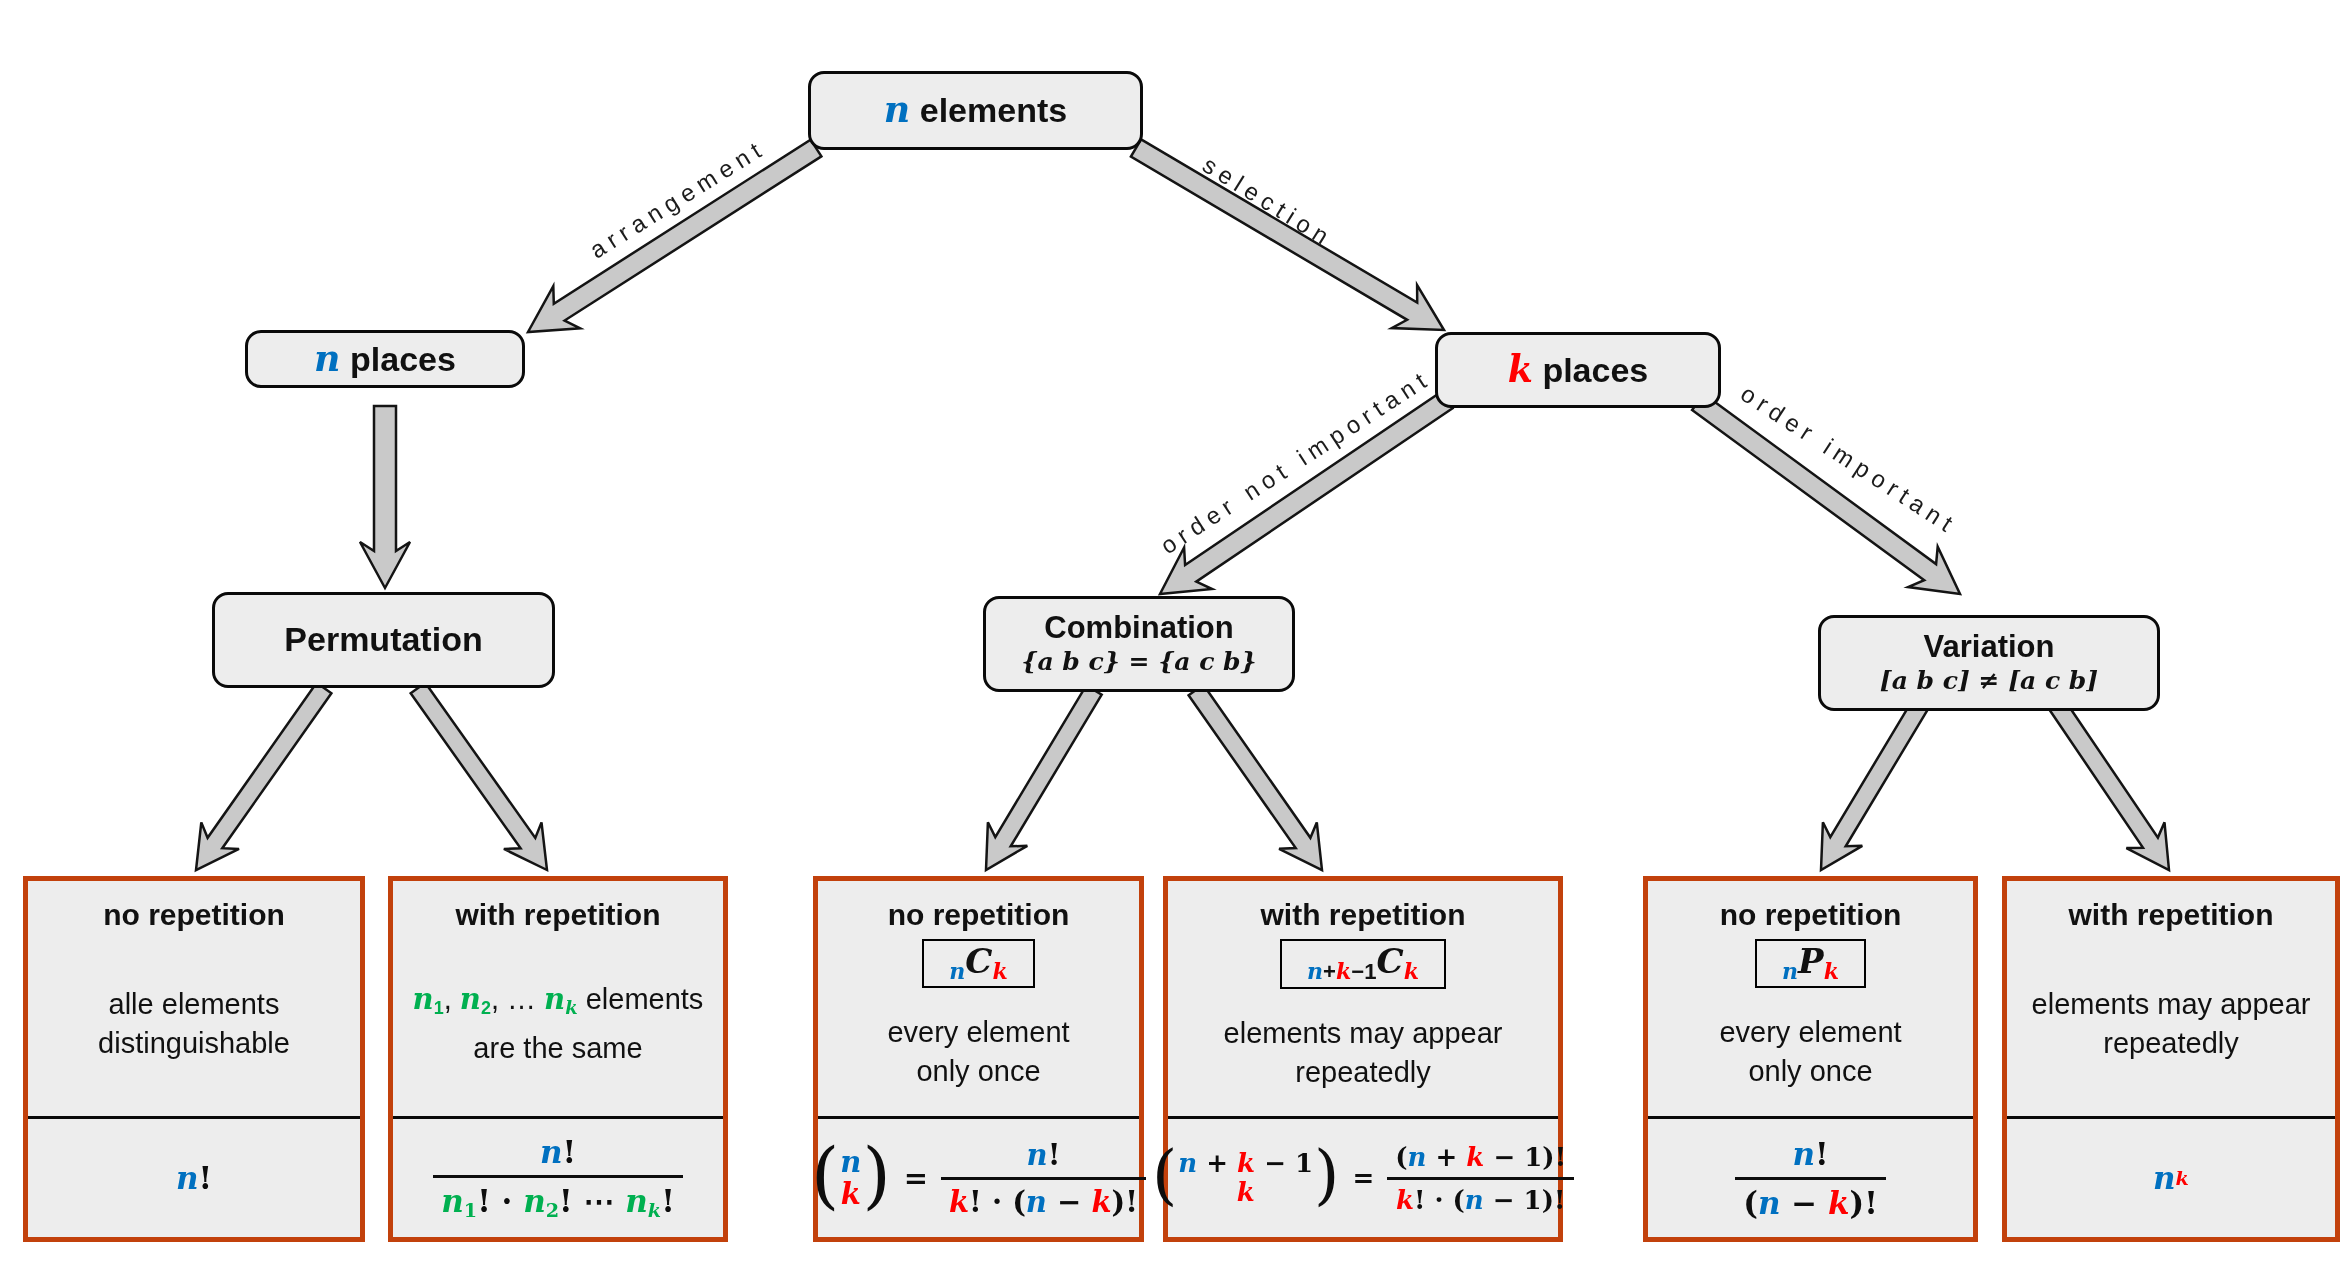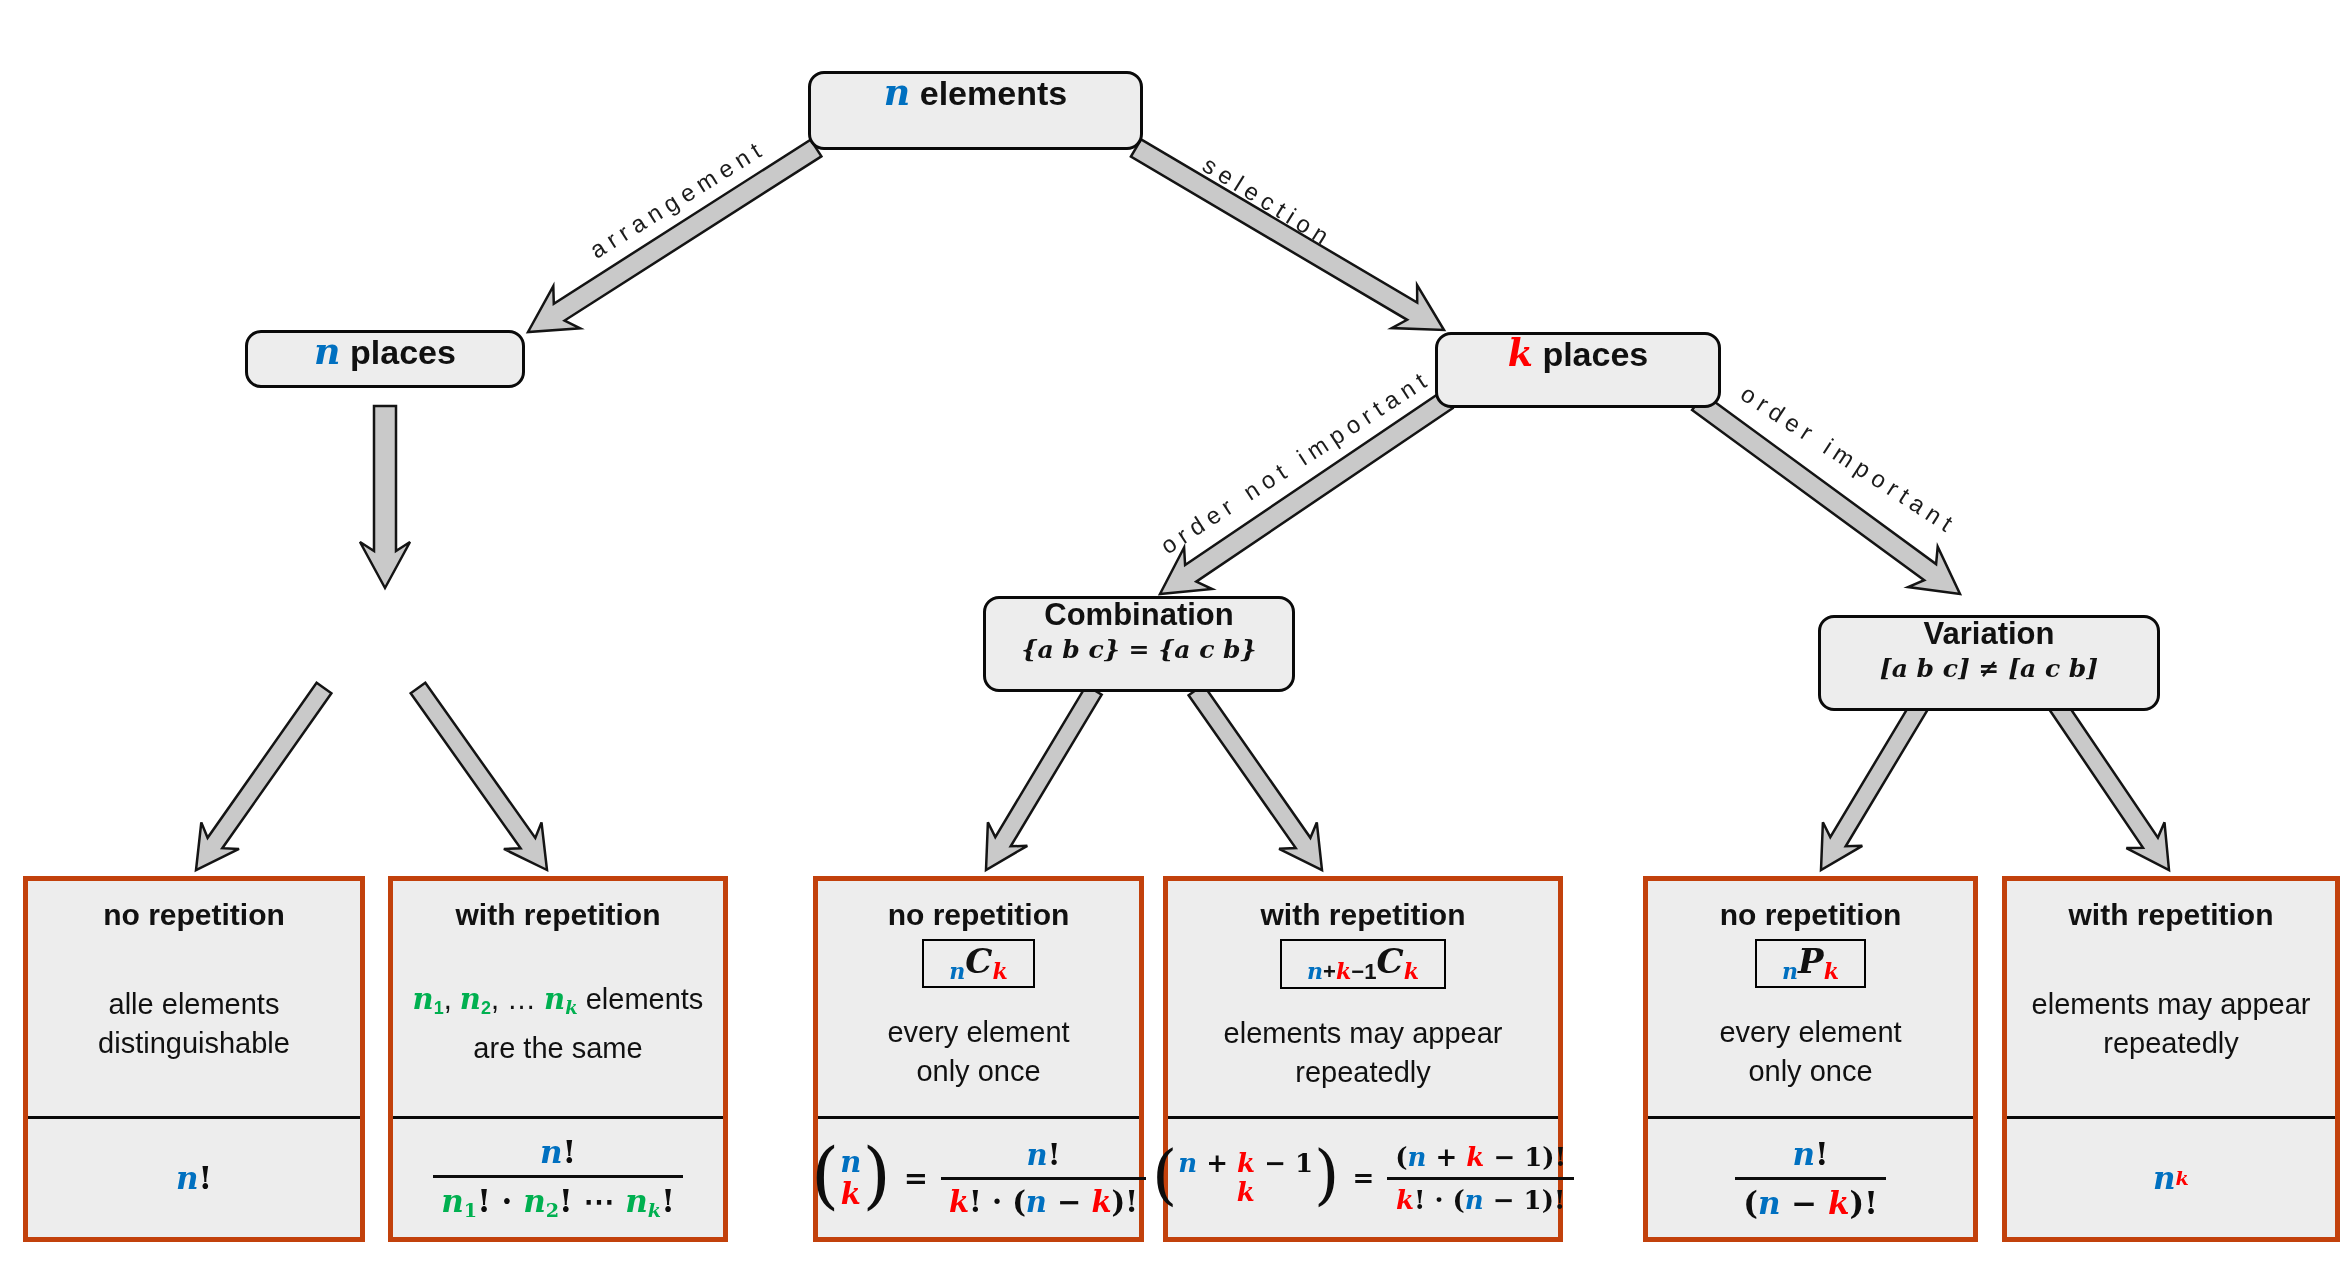--- a/index.html
+++ b/index.html
@@ -4,21 +4,21 @@
 <title>Combinatorics Decision Tree</title>
 <style>
   html,body{margin:0;padding:0;background:#fff;}
   .canvas{position:relative;width:2349px;height:1281px;background:#ffffff;
           font-family:"Liberation Sans",sans-serif;color:#111;overflow:hidden;}
   #arrow-layer{position:absolute;left:0;top:0;}
 
   
   .node{position:absolute;box-sizing:border-box;background:var(--fill);
         border:3.5px solid #0a0a0a;border-radius:16px;
-        display:flex;flex-direction:column;align-items:center;justify-content:flex-start;}
+        display:flex;flex-direction:column;align-items:center;justify-content:center;}
   .node-title{font-size:34px;font-weight:bold;white-space:pre;line-height:1.05;}
   .node--two .node-title{font-size:31px;}
   .node-title .math{font-size:1.07em;}
   .node-sub{font-family:"DejaVu Serif",serif;font-style:italic;font-size:25px;
             margin-top:3px;white-space:pre;font-weight:bold;}
 
   
   .math{font-family:"DejaVu Serif",serif;font-style:italic;font-weight:bold;}
   .c-blue{color:var(--blue);}
   .c-red{color:var(--red);}
@@ -90,20 +90,23 @@
   </div>
 
   <div class="node" style="left:245px;top:330px;width:280px;height:58px;">
     <div class="node-title"><span class="sg math c-blue">n</span><span class="sg"> places</span></div>
   </div>
 
   <div class="node" style="left:1435px;top:332px;width:286px;height:76px;">
     <div class="node-title"><span class="sg math c-red">k</span><span class="sg"> places</span></div>
   </div>
 
+  <div class="node" style="left:212px;top:592px;width:343px;height:96px;">
+    <div class="node-title"><span class="sg">Permutation</span></div>
+  </div>
 
   <div class="node node--two" style="left:983px;top:596px;width:312px;height:96px;">
     <div class="node-title"><span class="sg">Combination</span></div>
     <div class="node-sub">{a b c} = {a c b}</div>
   </div>
 
   <div class="node node--two" style="left:1818px;top:596px;width:342px;height:96px;margin-top:19px;">
     <div class="node-title"><span class="sg">Variation</span></div>
     <div class="node-sub">[a b c] ≠ [a c b]</div>
   </div>

